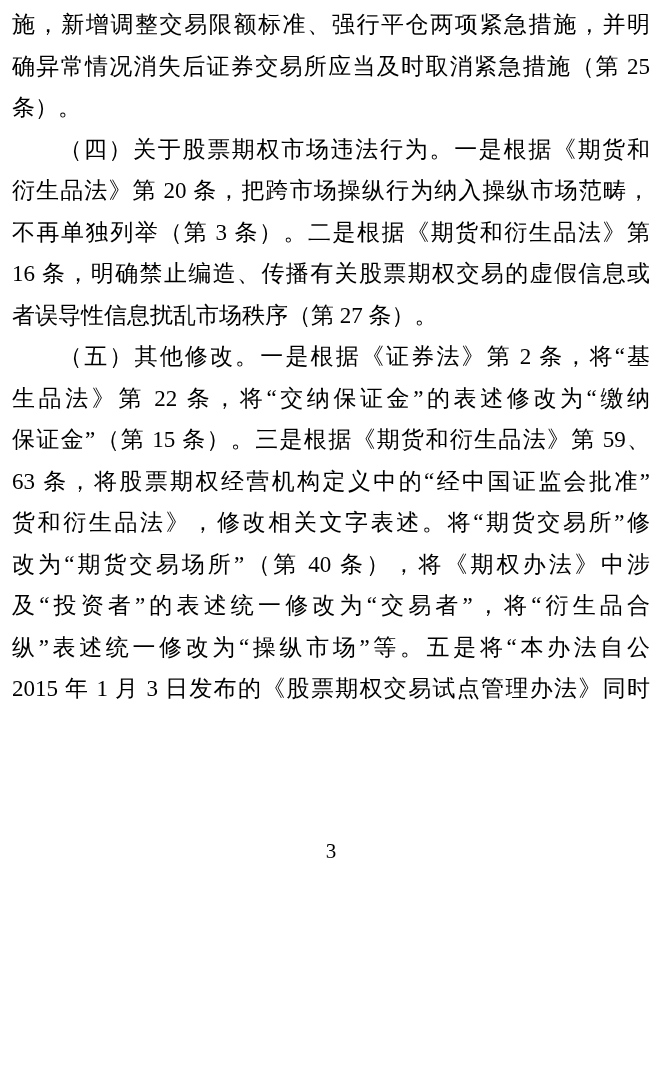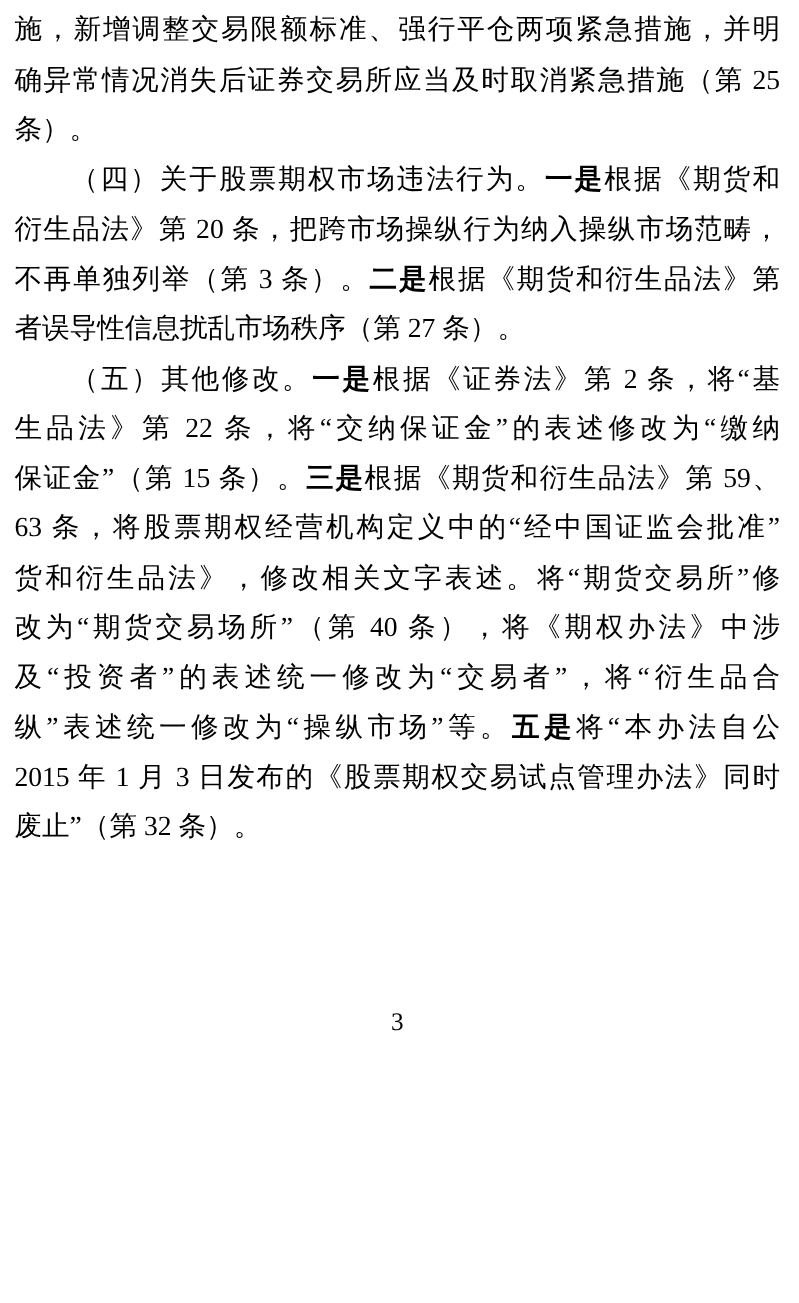--- a/index.html
+++ b/index.html
@@ -31,47 +31,47 @@
     overflow: hidden;
   }
   .line.flush-left {
     text-align: left;
     text-align-last: left;
   }
   .line.indent {
     padding-left: 47px;
   }
   .run { font-weight: normal; }
-  .run.bold { font-weight: bold; }
+  .run.bold { font-weight: normal; }
   .page-number-row {
     margin-top: 128px;
     text-align: center;
     font-size: 21px;
     line-height: 26px;
   }
 </style>
 </head>
 <body>
 
 <div class="doc">
   <div id="doc-lines">
       <div class="line"><span class="run">施，新增调整交易限额标准、强行平仓两项紧急措施，并明</span></div>
       <div class="line"><span class="run">确异常情况消失后证券交易所应当及时取消紧急措施（第 25</span></div>
       <div class="line flush-left"><span class="run">条）。</span></div>
       <div class="line indent"><span class="run">（四）关于股票期权市场违法行为。</span><span class="run bold">一是</span><span class="run">根据《期货和</span></div>
       <div class="line"><span class="run">衍生品法》第 20 条，把跨市场操纵行为纳入操纵市场范畴，</span></div>
       <div class="line"><span class="run">不再单独列举（第 3 条）。</span><span class="run bold">二是</span><span class="run">根据《期货和衍生品法》第</span></div>
+      <div class="line"><span class="run">16 条，明确禁止编造、传播有关股票期权交易的虚假信息或</span></div>
       <div class="line flush-left"><span class="run">者误导性信息扰乱市场秩序（第 27 条）。</span></div>
       <div class="line indent"><span class="run">（五）其他修改。</span><span class="run bold">一是</span><span class="run">根据《证券法》第 2 条，将“基</span></div>
       <div class="line"><span class="run">生品法》第 22 条，将“交纳保证金”的表述修改为“缴纳</span></div>
       <div class="line"><span class="run">保证金”（第 15 条）。</span><span class="run bold">三是</span><span class="run">根据《期货和衍生品法》第 59、</span></div>
       <div class="line"><span class="run">63 条，将股票期权经营机构定义中的“经中国证监会批准”</span></div>
       <div class="line"><span class="run">货和衍生品法》，修改相关文字表述。将“期货交易所”修</span></div>
       <div class="line"><span class="run">改为“期货交易场所”（第 40 条），将《期权办法》中涉</span></div>
       <div class="line"><span class="run">及“投资者”的表述统一修改为“交易者”，将“衍生品合</span></div>
       <div class="line"><span class="run">纵”表述统一修改为“操纵市场”等。</span><span class="run bold">五是</span><span class="run">将“本办法自公</span></div>
       <div class="line"><span class="run">2015 年 1 月 3 日发布的《股票期权交易试点管理办法》同时</span></div>
-      <div class="line flush-left"><span class="run">废止”（第 32 条）。</span></div>
     </div>
   <div class="page-number-row">
     <span>3</span>
   </div>
 </div>
 
 </body></html>

